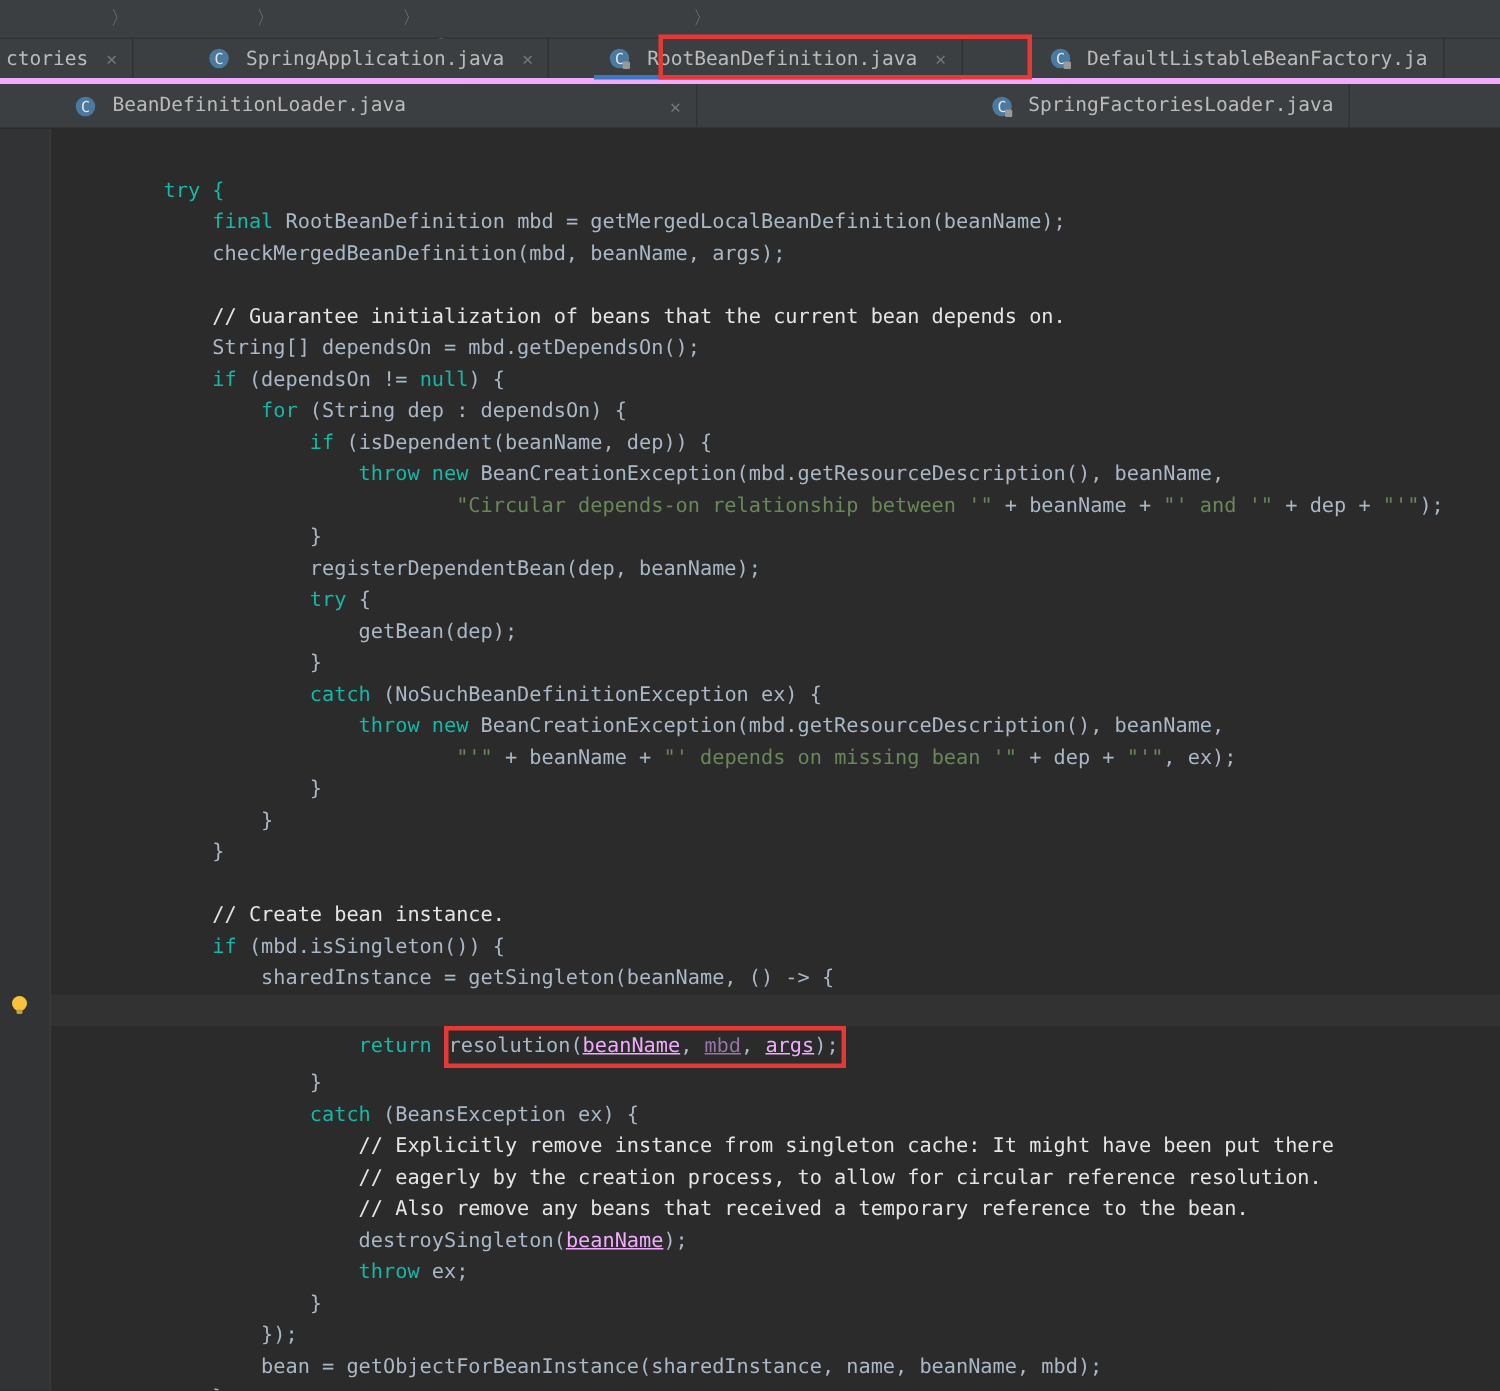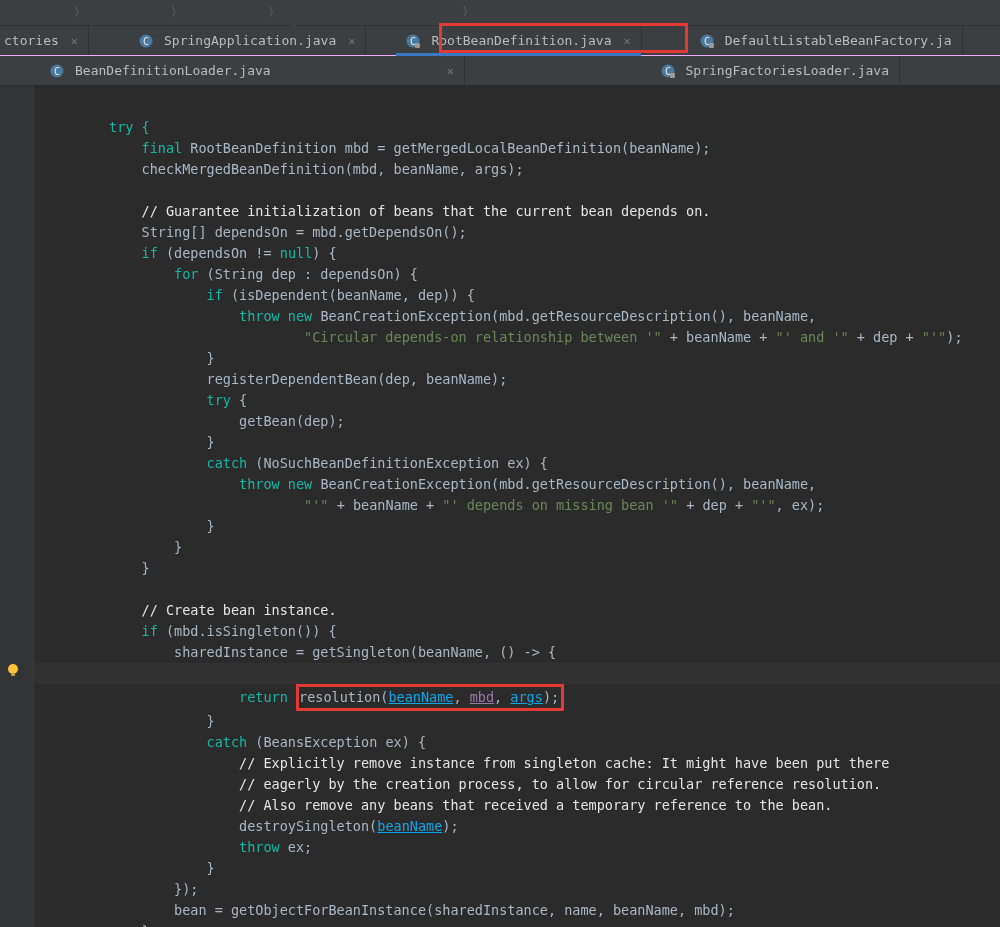--- a/index.html
+++ b/index.html
@@ -39,21 +39,21 @@
 .class-icon {
   width: 14px; height: 14px; display: inline-block; margin-right: 5px;
   position: relative;
 }
 .class-icon svg { display: block; }
 .tabs-row {
   background: #3c3f41;
   display: flex;
   align-items: stretch;
   height: 30px;
-  border-bottom: 1px solid #f0abfc;
+  border-bottom: 4px solid #f0abfc;
 }
 .tab {
   display: flex;
   align-items: center;
   padding: 0 10px;
   color: #bbbbbb;
   font-size: 13px;
   border-right: 1px solid #323232;
   position: relative;
   gap: 6px;
@@ -102,22 +102,22 @@
   overflow: hidden;
 }
 .code {
   white-space: pre;
   line-height: 21px;
   padding-left: 10px;
 }
 .kw { color: #14b8a6; }
 .str { color: #6a8759; }
 .cmt { color: #e5e5e5; }
-.param-u { color: #0ea5e9; text-decoration: underline; }
-.param-u2 { color: #9876aa; text-decoration: underline; }
+.param-u { color: #f0abfc; text-decoration: underline; }
+.param-u2 { color: #9876aa; text-decoration: underline; font-family: Liberation Mono, monospace; }
 .caret-line {
   position: absolute;
   left: 0; right: 0;
   height: 21px;
   background: #323232;
 }
 .red-box-inline {
   border: 3px solid #e53935;
   padding: 0 2px 0 0;
   display: inline-block;

